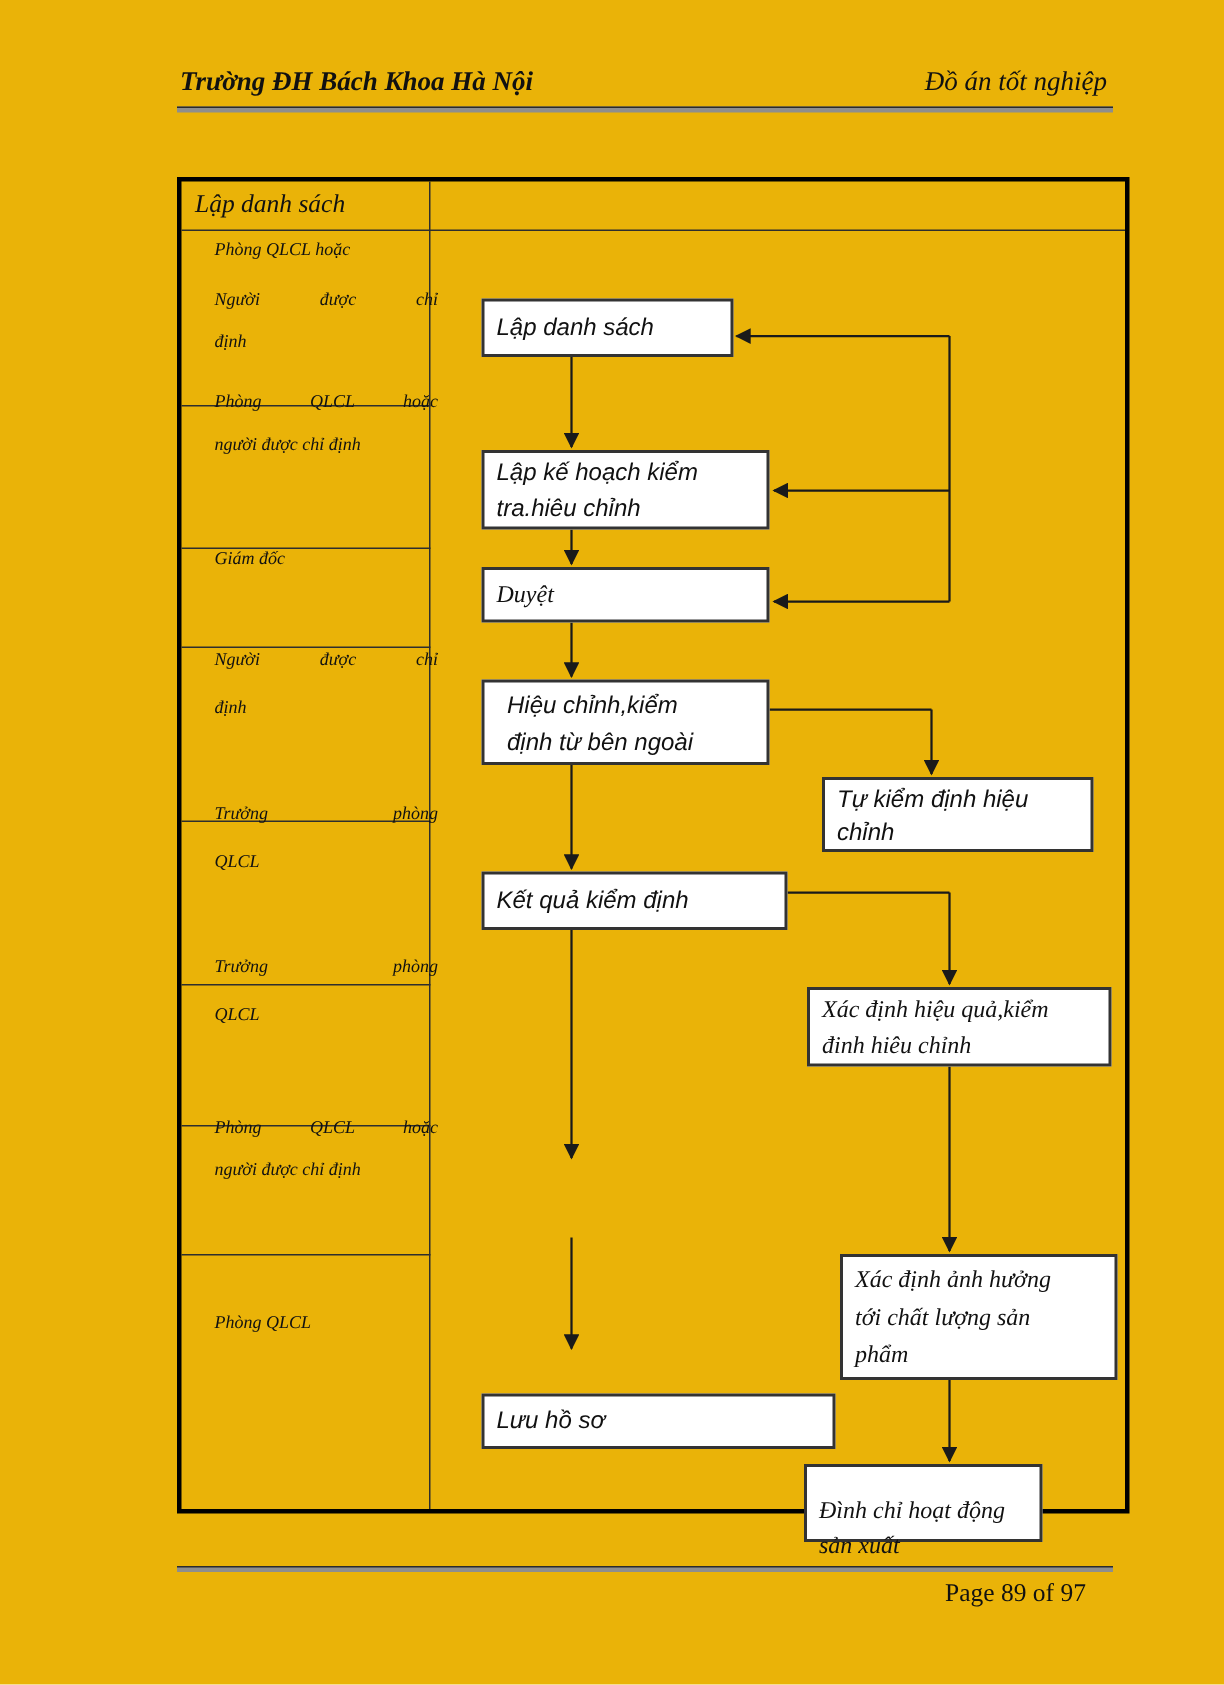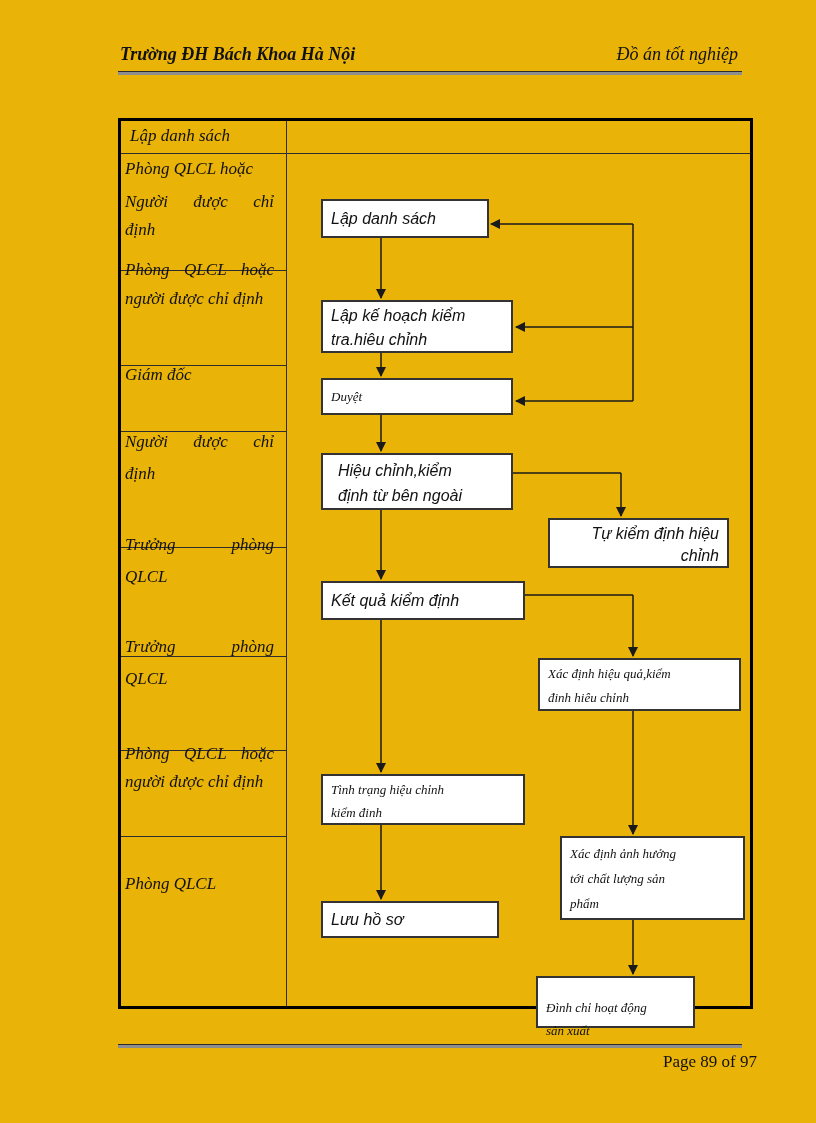--- a/index.html
+++ b/index.html
@@ -5,49 +5,49 @@
   html,body{margin:0;padding:0;background:#ffffff;}
   .page{position:relative;width:816px;height:1123px;background:#eab308;overflow:hidden;
         font-family:"Liberation Serif",serif;color:#111;}
 
   
   .hdr-left{position:absolute;left:120px;top:44px;font-size:18px;font-weight:bold;font-style:italic;white-space:nowrap;}
   .hdr-right{position:absolute;right:78px;top:44px;font-size:18px;font-weight:normal;font-style:italic;white-space:nowrap;}
   .rule{position:absolute;left:118px;width:624px;height:3px;background:#8e8e8e;border-top:1px solid #2b2b2b;}
   .rule.top{top:71px;}
   .rule.bottom{top:1044px;}
-  .footer-page{position:absolute;right:59px;top:1052px;font-size:17px;white-space:nowrap;}
+  .footer-page{position:absolute;right:92px;top:1052px;font-size:17px;white-space:nowrap;}
 
   
   .tbl{position:absolute;left:118px;top:118px;width:629px;height:885px;border:3px solid #000000;box-sizing:content-box;font-style:italic;}
   .col-divider{position:absolute;left:165px;top:0;height:885px;width:0;border-left:1px solid #2e2e2e;}
   .hdr-row-border{position:absolute;top:32px;left:0;width:629px;border-top:1px solid #2e2e2e;}
   .col1-header{position:absolute;left:9px;top:5px;font-size:17px;white-space:nowrap;}
   .col2-header{position:absolute;left:165px;top:5px;width:235px;text-align:center;font-size:17px;}
 
   
-  .lline{position:absolute;left:4px;width:149px;height:22px;font-size:17px;white-space:nowrap;z-index:2;}
+  .lline{position:absolute;left:22px;width:149px;height:22px;font-size:12px;white-space:nowrap;z-index:2;}
   .lline.j{white-space:normal;text-align:justify;text-align-last:justify;}
   .lrule{position:absolute;left:0;width:166px;border-top:1px solid #2e2e2e;z-index:1;}
 
   
   .fbox{position:absolute;background:#fff;border:2px solid #333;box-sizing:border-box;
         white-space:pre-line;z-index:3;}
   .sans{font-family:"Liberation Sans",sans-serif;font-size:16px;}
-  .serif{font-family:"Liberation Serif",serif;font-size:13px;}
+  .serif{font-family:"Liberation Serif",serif;font-size:16px;}
   .b0{left:200px;top:78px;width:168px;height:39px;line-height:24px;padding:6px 8px;}
   .b1{left:200px;top:179px;width:192px;height:53px;line-height:24px;padding:2px 8px;}
   .b2{left:200px;top:257px;width:192px;height:37px;line-height:24px;padding:5px 8px;}
   .b3{left:200px;top:332px;width:192px;height:57px;line-height:25px;padding:3px 15px;}
-  .b4{left:427px;top:397px;width:181px;height:50px;line-height:22px;padding:3px 8px;text-align:right;}
+  .b4{left:427px;top:397px;width:181px;height:50px;line-height:22px;padding:3px 8px;}
   .b5{left:200px;top:460px;width:204px;height:39px;line-height:24px;padding:6px 8px;}
   .b6{left:417px;top:537px;width:203px;height:53px;line-height:24px;padding:2px 8px;}
   .b7{left:200px;top:653px;width:204px;height:51px;line-height:23px;padding:2px 8px;}
   .b8{left:439px;top:715px;width:185px;height:84px;line-height:25px;padding:3px 8px;}
-  .b9{left:200px;top:780px;width:178px;height:37px;line-height:24px;padding:5px 8px;}
+  .b9{left:200px;top:808px;width:236px;height:37px;line-height:24px;padding:5px 8px;}
   .b10{left:415px;top:855px;width:159px;height:52px;line-height:23px;padding:18px 8px;}
 
   .connectors{position:absolute;left:0;top:0;width:629px;height:885px;z-index:2;pointer-events:none;}
 </style>
 </head>
 <body>
 
 <div class="page">
 
   <div class="hdr-left">Trường ĐH Bách Khoa Hà Nội</div>
@@ -117,22 +117,20 @@
     <div class="fbox sans b1">Lập kế hoạch kiểm
 tra.hiêu chỉnh</div>
     <div class="fbox serif b2">Duyệt</div>
     <div class="fbox sans b3">Hiệu chỉnh,kiểm
 định từ bên ngoài</div>
     <div class="fbox sans b4">Tự kiểm định hiệu
 chỉnh</div>
     <div class="fbox serif b6">Xác định hiệu quả,kiểm
 đinh hiêu chỉnh</div>
     <div class="fbox sans b5">Kết quả kiểm định</div>
-    <div class="fbox serif b7">Tình trạng hiệu chỉnh
-kiểm đinh</div>
     <div class="fbox serif b8">Xác định ảnh hưởng
 tới chất lượng sản
 phẩm</div>
     <div class="fbox sans b9">Lưu hồ sơ</div>
     <div class="fbox serif b10">Đình chỉ hoạt động
 sản xuất</div>
   </div>
 
   <div class="rule bottom"></div>
   <div class="footer-page">Page 89 of 97</div>

